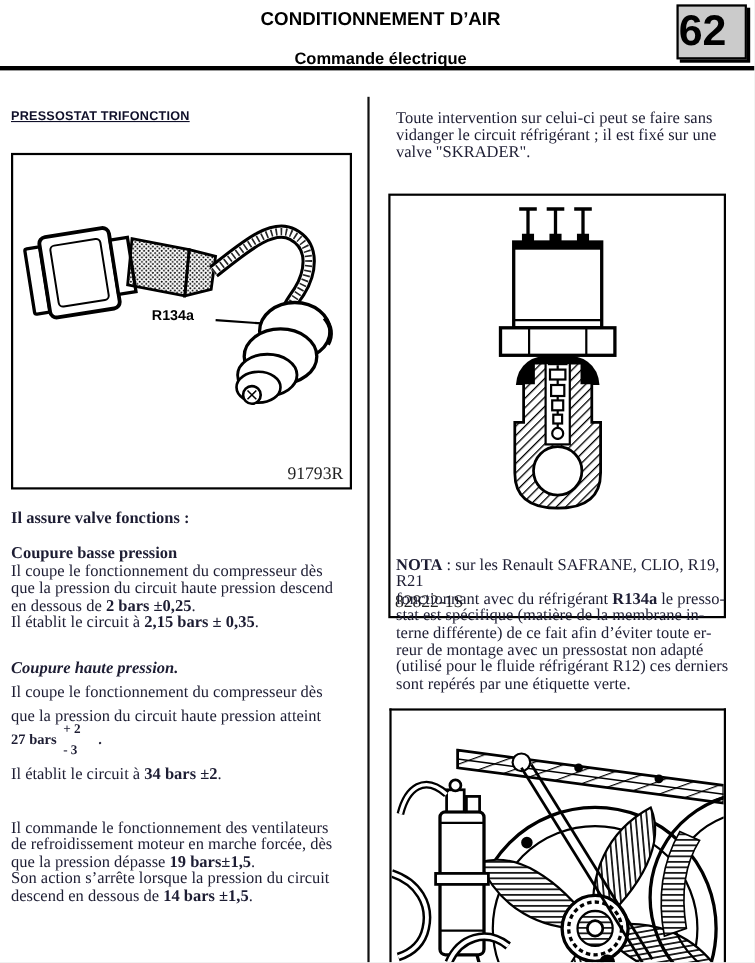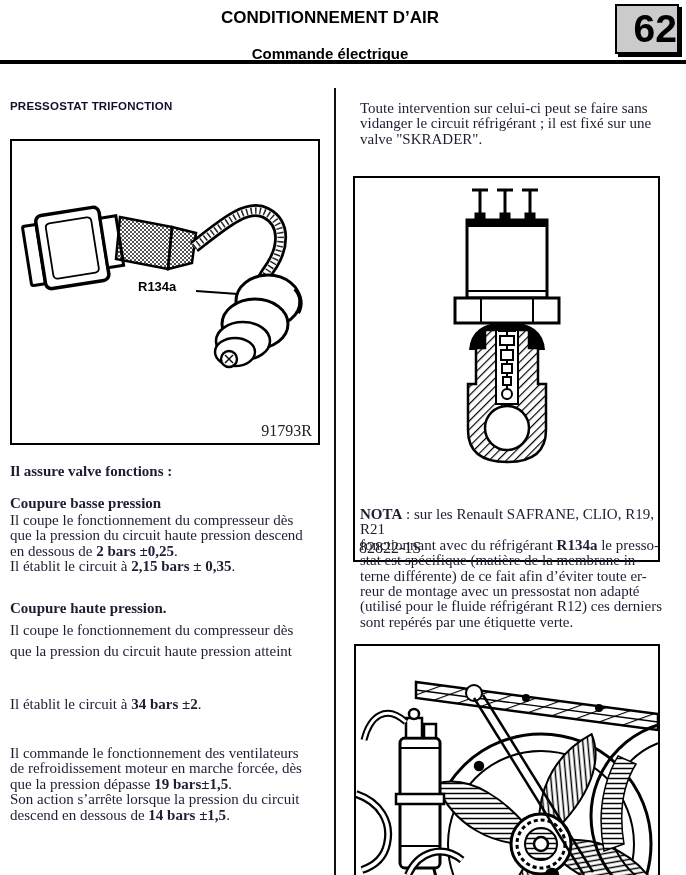--- a/index.html
+++ b/index.html
@@ -5,36 +5,36 @@
   html,body{margin:0;padding:0;background:#e8e8e8;}
   .page{
     position:relative;width:686px;height:875px;margin:0 auto;
     background:var(--paper,#ffffff);overflow:hidden;
     font-family:"Liberation Serif","DejaVu Serif",serif;
     color:var(--ink,#1d1d33);
   }
   
   .hdr-title1,.hdr-title2{
     position:absolute;left:0;width:660px;text-align:center;
-    font-family:"Liberation Sans","DejaVu Sans",sans-serif;font-weight:bold;color:#000;
+    font-family:"Liberation Sans","DejaVu Sans",sans-serif;font-weight:bold;color:#000;padding-left:16px;
   }
   .hdr-title1{top:8px;font-size:17px;}
   .hdr-title2{top:45px;font-size:15px;}
   .pagenum{
     position:absolute;left:615px;top:4px;width:64px;height:50px;
     background:var(--page-box-bg,#cbcbcb);border:2px solid #000;box-shadow:3px 3px 0 #000;
-    box-sizing:border-box;text-align:right;line-height:46px;
+    box-sizing:border-box;text-align:left;line-height:46px;
     font-family:"Liberation Sans","DejaVu Sans",sans-serif;font-weight:bold;font-size:39px;color:#000;
   }
   .rule{position:absolute;left:0;top:60px;width:686px;height:4px;background:#000;}
   .vdivider{position:absolute;left:334px;top:88px;width:1.5px;height:787px;background:#111;}
   
   .col-heading{
     position:absolute;font-family:"Liberation Sans","DejaVu Sans",sans-serif;
-    font-weight:bold;font-size:11.5px;letter-spacing:.2px;color:#10102a;
+    font-weight:bold;font-size:11.5px;letter-spacing:.2px;color:#10102a;text-decoration:underline;
   }
   .txt{position:absolute;font-size:15px;line-height:15.4px;}
   .bold{font-weight:bold;}
   .lh21{line-height:21px;}
   
   .frac-line{position:absolute;display:flex;align-items:center;font-size:13.2px;}
   .frac{display:inline-flex;flex-direction:column;margin-left:6px;font-weight:bold;font-size:12px;line-height:19px;}
   .frac-dot{margin-left:16px;font-weight:bold;}
   
   .figure{position:absolute;background:#fff;border:2px solid #000;box-sizing:border-box;overflow:hidden;}
@@ -100,22 +100,30 @@
     </svg>
     <span class="fig-label">R134a</span>
     <span class="fig-ref br">91793R</span>
   </div>
 
   <div class="txt bold" style="left:10px;top:464px;">Il assure valve fonctions :</div>
 
   <div class="txt bold" style="left:10px;top:496px;">Coupure basse pression</div>
   <div class="txt" style="left:10px;top:513px;width:315px;">Il coupe le fonctionnement du compresseur dès<br>que la pression du circuit haute pression descend<br>en dessous de <b>2 bars ±0,25</b>.<br>Il établit le circuit à <b>2,15 bars ± 0,35</b>.</div>
 
-  <div class="txt bold" style="left:10px;top:601px;">Coupure haute pression.</div>
+  <div class="txt bold" style="left:10px;top:601px;font-style:italic;">Coupure haute pression.</div>
   <div class="txt lh21" style="left:10px;top:620px;width:315px;">Il coupe le fonctionnement du compresseur dès<br>que la pression du circuit haute pression atteint</div>
+  <div class="frac-line" style="left:10px;top:653px;height:38px;">
+    <b>27 bars</b>
+    <span class="frac">
+      <span>+ 2</span>
+      <span>- 3</span>
+    </span>
+    <span class="frac-dot">.</span>
+  </div>
   <div class="txt" style="left:10px;top:697px;width:315px;">Il établit le circuit à <b>34 bars ±2</b>.</div>
 
   <div class="txt" style="left:10px;top:746px;width:315px;">Il commande le fonctionnement des ventilateurs<br>de refroidissement moteur en marche forcée, dès<br>que la pression dépasse <b>19 bars±1,5</b>.<br>Son action s’arrête lorsque la pression du circuit<br>descend en dessous de <b>14 bars ±1,5</b>.</div>
 
   <div class="txt" style="left:360px;top:101px;width:302px;">Toute intervention sur celui-ci peut se faire sans<br>vidanger le circuit réfrigérant ; il est fixé sur une<br>valve "SKRADER".</div>
 
   <div class="figure fig-b">
     <svg width="303" height="302" viewBox="0 0 303 302">
       <defs>
         <pattern id="hatchB" width="6" height="6" patternUnits="userSpaceOnUse" patternTransform="rotate(45)">

